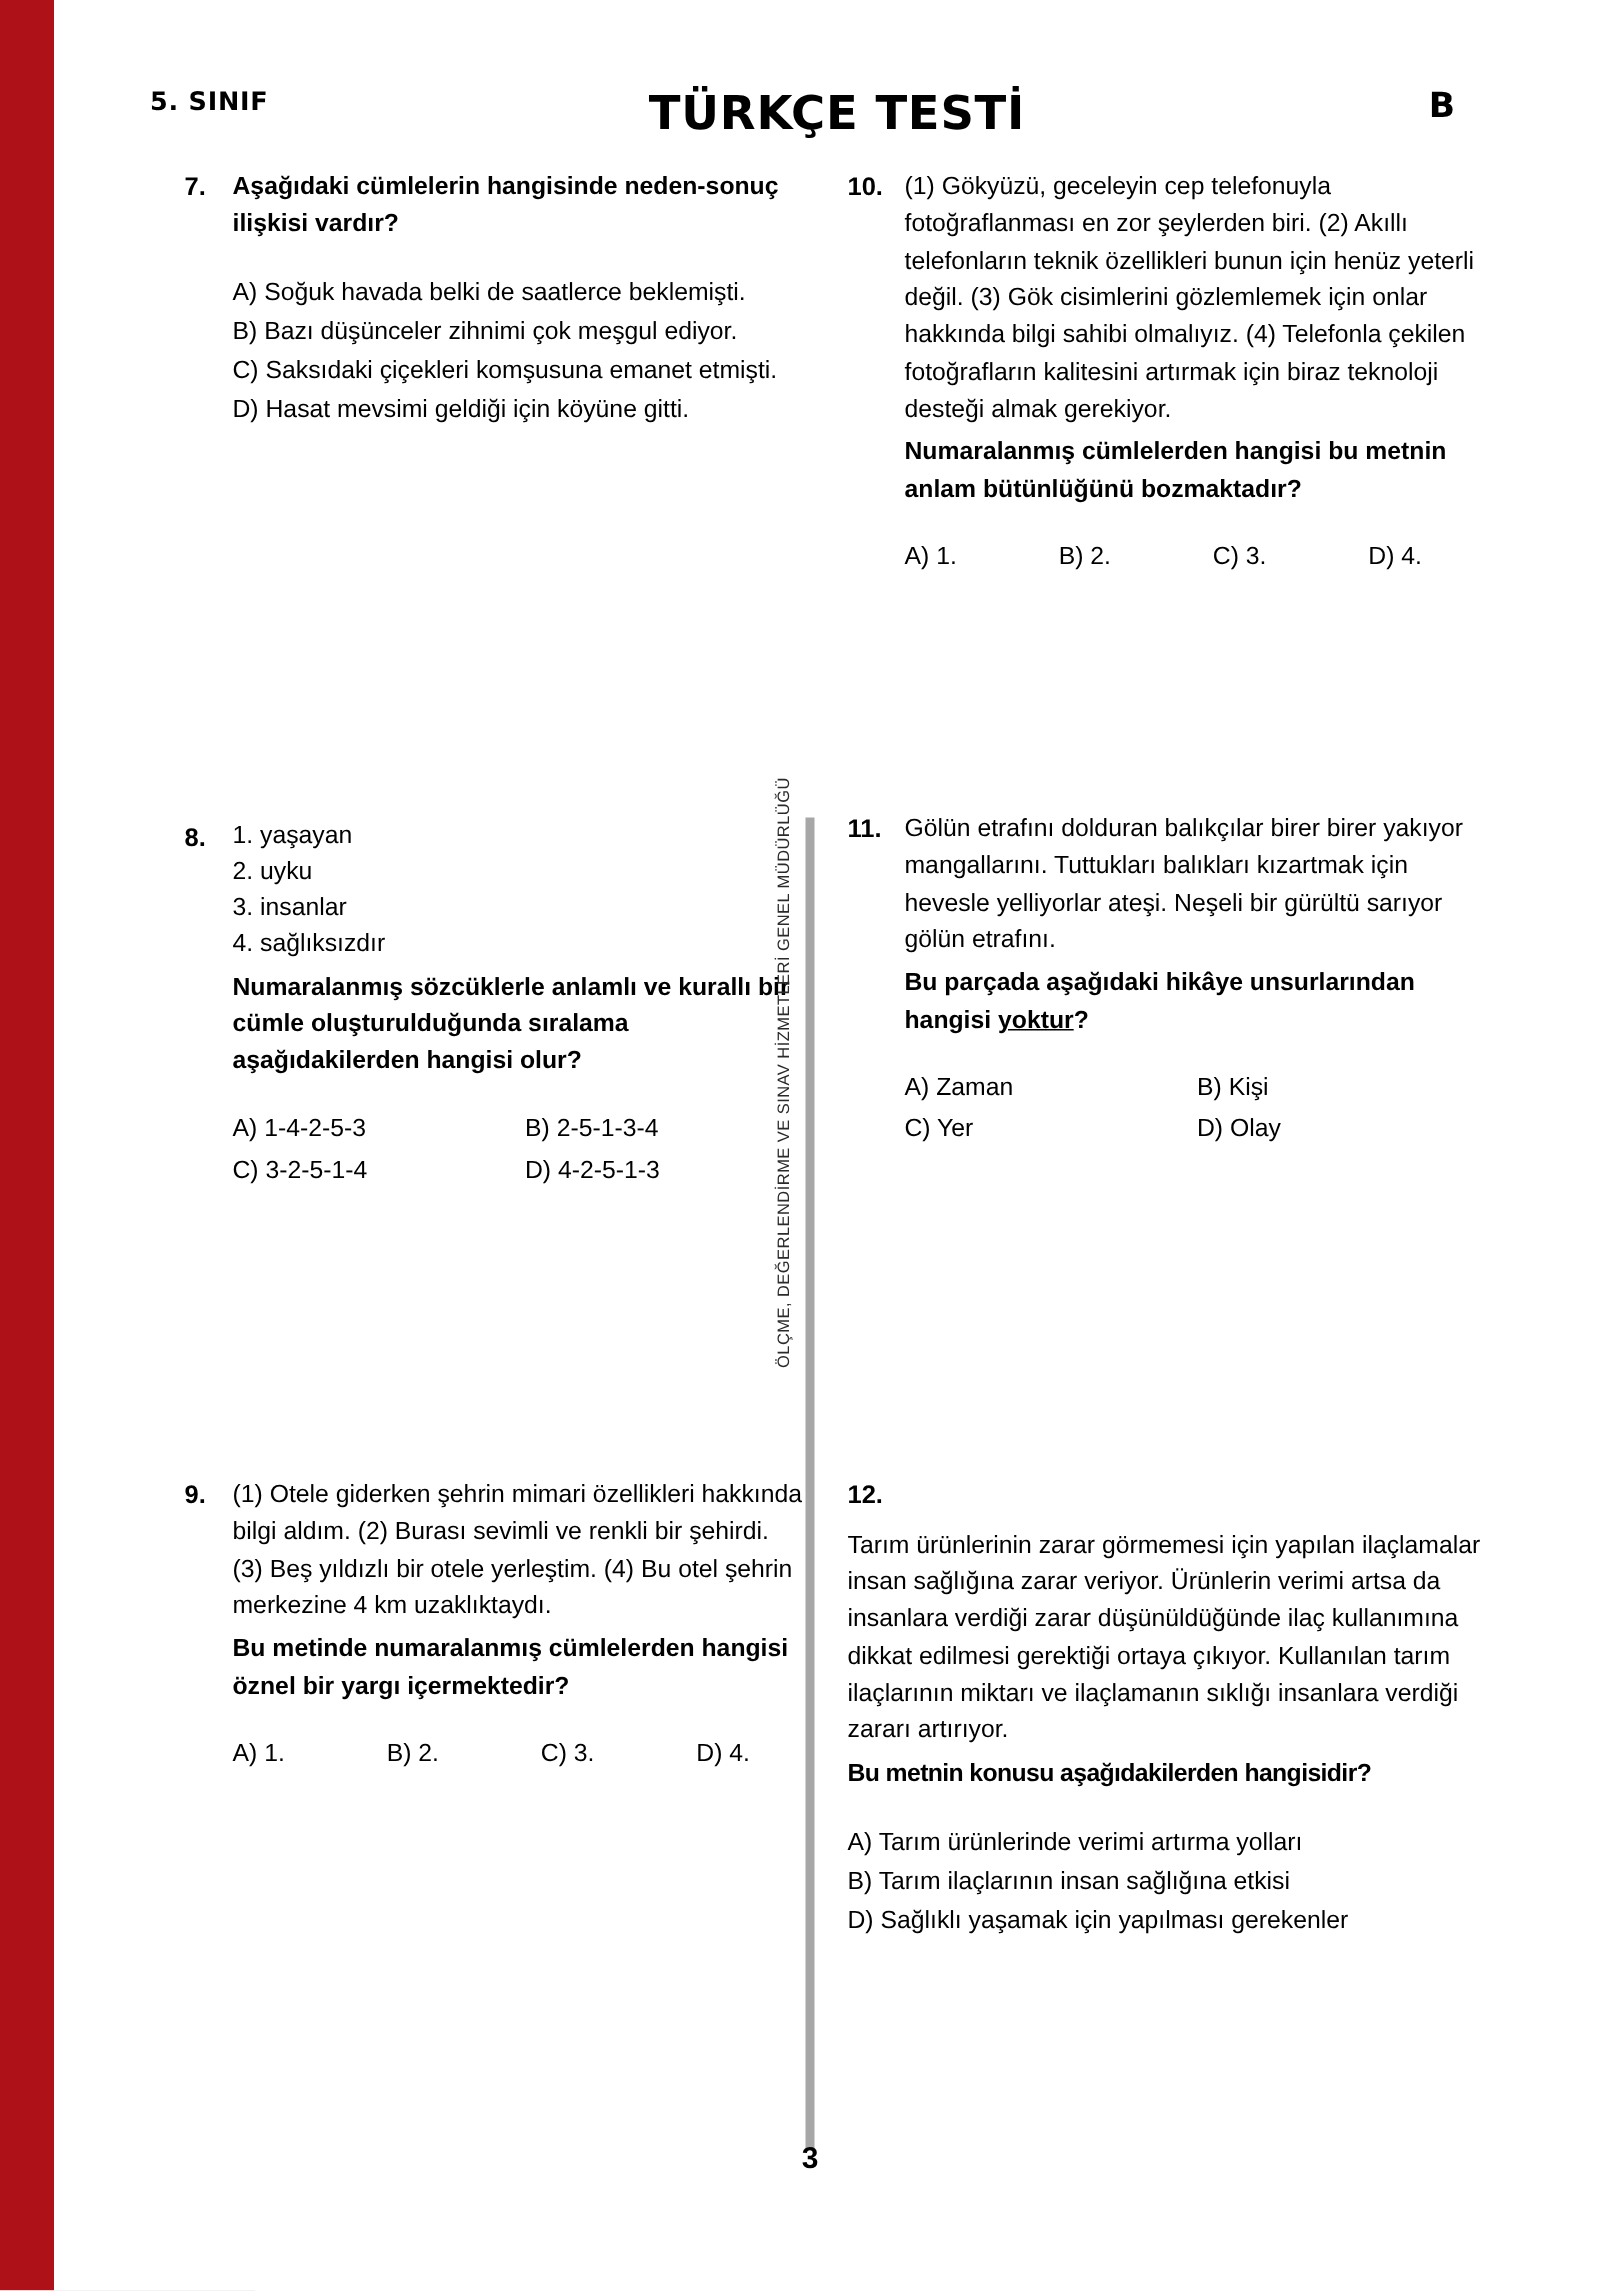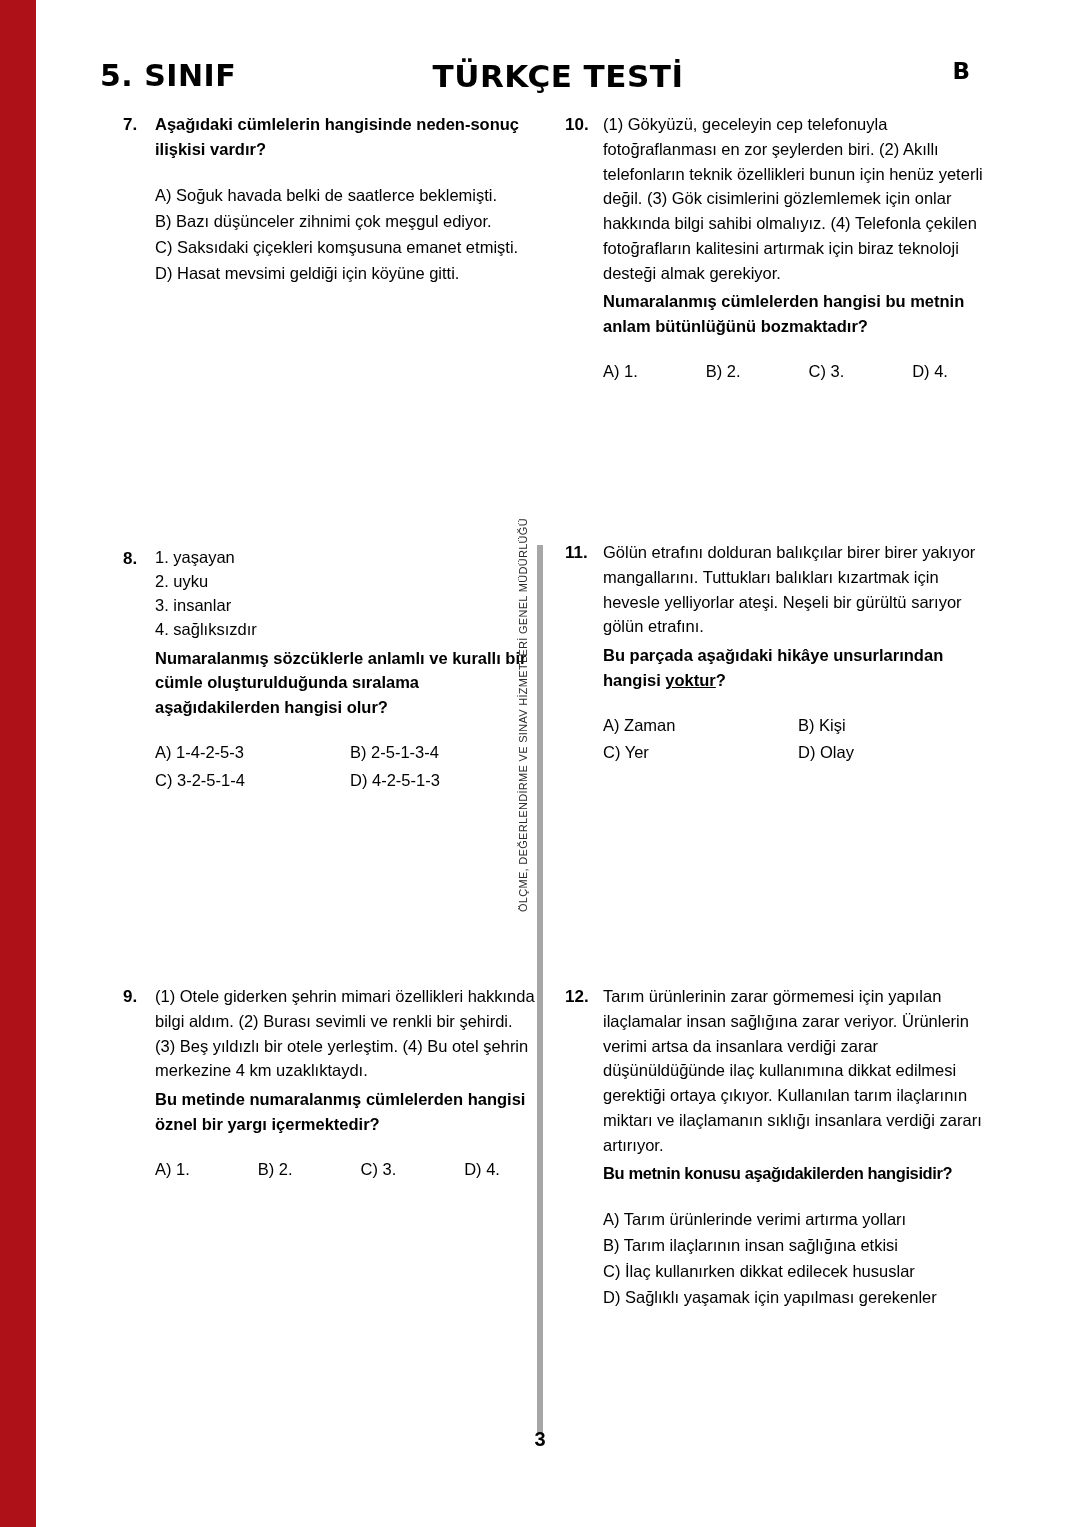--- a/index.html
+++ b/index.html
@@ -14,21 +14,21 @@
   }
   .stripe {
     position:absolute; left:0; top:0;
     width:36px; height:100%;
     background:#ae1117;
   }
   
   .h-grade {
     position:absolute; top:58px; left:100px;
     font-family:"DejaVu Sans", sans-serif;
-    font-weight:bold; font-size:30px; letter-spacing:0.5px;
+    font-weight:bold; font-size:17px; letter-spacing:0.5px;
   }
   .h-title {
     position:absolute; top:58px; left:36px; right:0;
     text-align:center;
     font-family:"DejaVu Sans", sans-serif;
     font-weight:bold; font-size:31px; letter-spacing:0.5px;
   }
   .h-booklet {
     position:absolute; top:58px; right:110px;
     font-family:"DejaVu Sans", sans-serif;
@@ -161,29 +161,28 @@
       <div class="stem"><span>Bu parçada aşağıdaki hikâye unsurlarından hangisi </span><span class="u">yoktur</span><span>?</span></div>
       <div class="opts grid2">
         <div class="opt">A) Zaman</div>
         <div class="opt">B) Kişi</div>
         <div class="opt">C) Yer</div>
         <div class="opt">D) Olay</div>
       </div>
     </div>
   </div>
 
-  <div class="q rightcol" style="left:565px; top:984px; width:425px;">
+  <div class="q rightcol" style="left:565px; top:984px; width:425px;flex-direction:column;">
     <div class="qnum">12.</div>
     <div class="qbody">
       <div class="qtext">Tarım ürünlerinin zarar görmemesi için yapılan ilaçlamalar insan sağlığına zarar veriyor. Ürünlerin verimi artsa da insanlara verdiği zarar düşünüldüğünde ilaç kullanımına dikkat edilmesi gerektiği ortaya çıkıyor. Kullanılan tarım ilaçlarının miktarı ve ilaçlamanın sıklığı insanlara verdiği zararı artırıyor.</div>
       <div class="stem tight">Bu metnin konusu aşağıdakilerden hangisidir?</div>
       <div class="opts list">
         <div class="opt">A) Tarım ürünlerinde verimi artırma yolları</div>
         <div class="opt">B) Tarım ilaçlarının insan sağlığına etkisi</div>
-        <div class="opt">C) İlaç kullanırken dikkat edilecek hususlar</div>
         <div class="opt">D) Sağlıklı yaşamak için yapılması gerekenler</div>
       </div>
     </div>
   </div>
 
   <div class="divider"></div>
   <div class="watermark">ÖLÇME, DEĞERLENDİRME VE SINAV HİZMETLERİ GENEL MÜDÜRLÜĞÜ</div>
 
   <div class="pageno">3</div>
 

